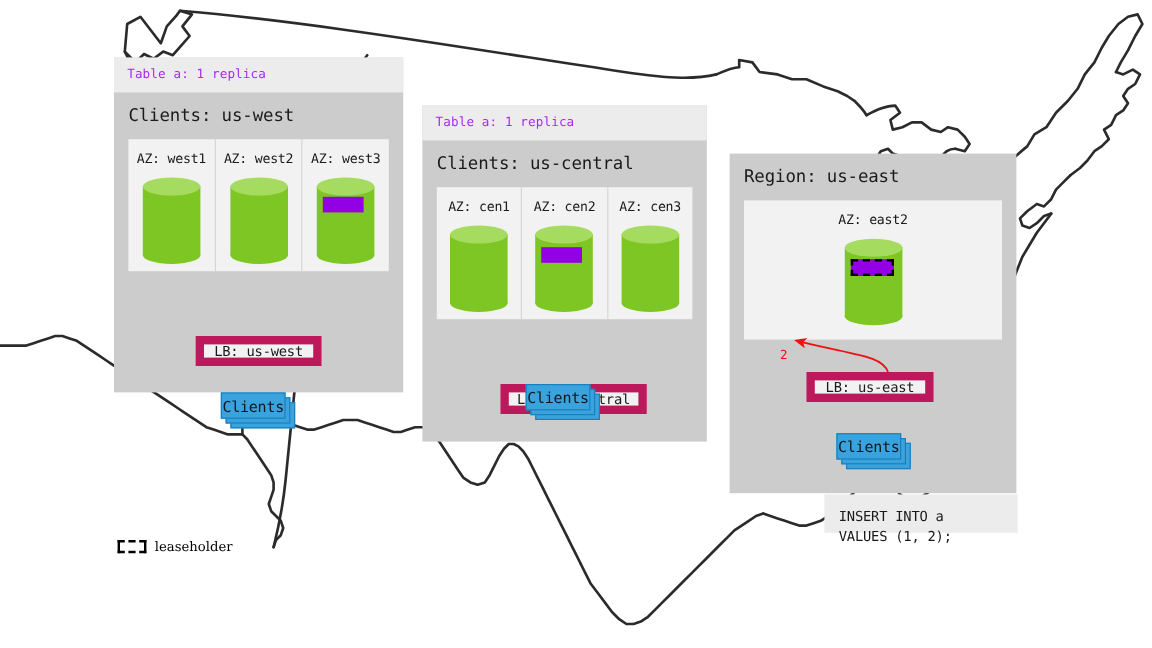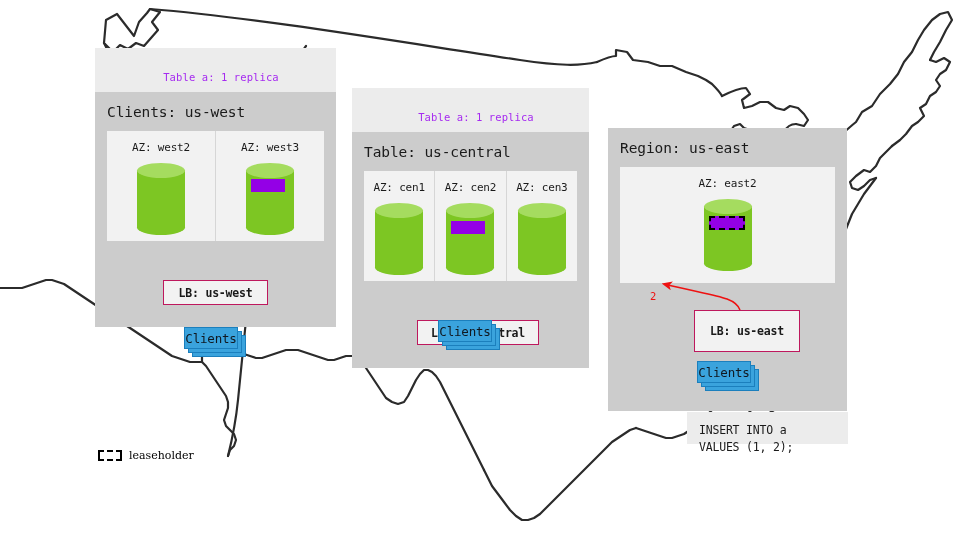--- a/index.html
+++ b/index.html
@@ -37,24 +37,23 @@
     position: absolute;
     z-index: 3;
     background: #cccccc;
     box-sizing: border-box;
   }
   .panel-header {
     background: #ececec;
     color: #a62bf0;
     font-size: 10.5px;
     line-height: 1;
-    padding: 24px 0 9px 11px;
+    padding: 9px 0 9px 11px;
     letter-spacing: 0.1px;
     white-space: nowrap;
-    text-align: center;
   }
   .region-title {
     color: #1a1a1a;
     font-size: 14.5px;
     padding: 12px 0 11px 12px;
     white-space: nowrap;
     letter-spacing: -0.1px;
   }
   .az-row {
     display: flex;
@@ -121,32 +120,31 @@
   }
   .replica.leaseholder {
     border: 2px dashed #000000;
     box-sizing: border-box;
   }
 
   
   .lb-box {
     position: absolute;
     background: #f2f2f2;
-    border: 1px solid #be185d;
+    border: 7px solid #be185d;
     box-sizing: border-box;
     font-size: 11.5px;
     color: #1a1a1a;
     text-align: right;
     white-space: nowrap;
     letter-spacing: -0.2px;
     z-index: 5;
     display: flex;
     align-items: center;
     justify-content: center;
-    font-weight: bold;
   }
 
   
   .clients-stack {
     position: absolute;
     z-index: 5;
     padding-left: 36px;
   }
   .clients-card {
     position: absolute;
@@ -298,20 +296,30 @@
       <path d="M104,43 C108,50 110,56 108,62"></path>
     </g>
   </svg>
 
   <div class="region-panel" id="panel-us-west" style="left:95px; top:48px; width:241px; height:279px;">
     <div class="panel-header">Table a: 1 replica</div>
     <div class="region-title">Clients: us-west</div>
 
     <div class="az-row" style="height:110px;">
       <div class="az-cell">
+        <div class="az-label">AZ: west1</div>
+        <div class="cyl-wrap" style="width:48px;height:72px;">
+          <div class="cyl">
+            <div class="cyl-bottom"></div>
+            <div class="cyl-body"></div>
+            <div class="cyl-top"></div>
+          </div>
+        </div>
+      </div>
+      <div class="az-cell">
         <div class="az-label">AZ: west2</div>
         <div class="cyl-wrap" style="width:48px;height:72px;">
           <div class="cyl">
             <div class="cyl-bottom"></div>
             <div class="cyl-body"></div>
             <div class="cyl-top"></div>
           </div>
         </div>
       </div>
       <div class="az-cell">
@@ -331,21 +339,21 @@
 
     <div class="clients-stack" style="left:89px; top:279px; width:62px; height:30px;">
       <div class="clients-card c3" style="width:54px;height:22px;"></div>
       <div class="clients-card c2" style="width:54px;height:22px;"></div>
       <div class="clients-card c1" style="width:54px;height:22px;">Clients</div>
     </div>
   </div>
 
   <div class="region-panel" id="panel-us-central" style="left:352px; top:88px; width:237px; height:280px;">
     <div class="panel-header">Table a: 1 replica</div>
-    <div class="region-title">Table: us-central</div>
+    <div class="region-title">Clients: us-central</div>
 
     <div class="az-row" style="height:110px;">
       <div class="az-cell">
         <div class="az-label">AZ: cen1</div>
         <div class="cyl-wrap" style="width:48px;height:72px;">
           <div class="cyl">
             <div class="cyl-bottom"></div>
             <div class="cyl-body"></div>
             <div class="cyl-top"></div>
           </div>
@@ -393,21 +401,21 @@
           <div class="cyl">
             <div class="cyl-bottom"></div>
             <div class="cyl-body"></div>
             <div class="cyl-top"></div>
           </div>
           <div class="replica leaseholder" style="left:5px;top:17px;width:36px;height:14px;"></div>
         </div>
       </div>
     </div>
 
-    <div class="lb-box" style="left:86px; top:182px; width:106px; height:42px;">LB: us-east</div>
+    <div class="lb-box" style="left:64px; top:182px; width:106px; height:25px;">LB: us-east</div>
 
     <div class="clients-stack" style="left:89px; top:233px; width:62px; height:30px;">
       <div class="clients-card c3" style="width:54px;height:22px;"></div>
       <div class="clients-card c2" style="width:54px;height:22px;"></div>
       <div class="clients-card c1" style="width:54px;height:22px;">Clients</div>
     </div>
   </div>
 
   <div id="sql-box" style="left:687px; top:412px; width:161px; height:32px;">INSERT INTO a
 VALUES (1, 2);</div>

